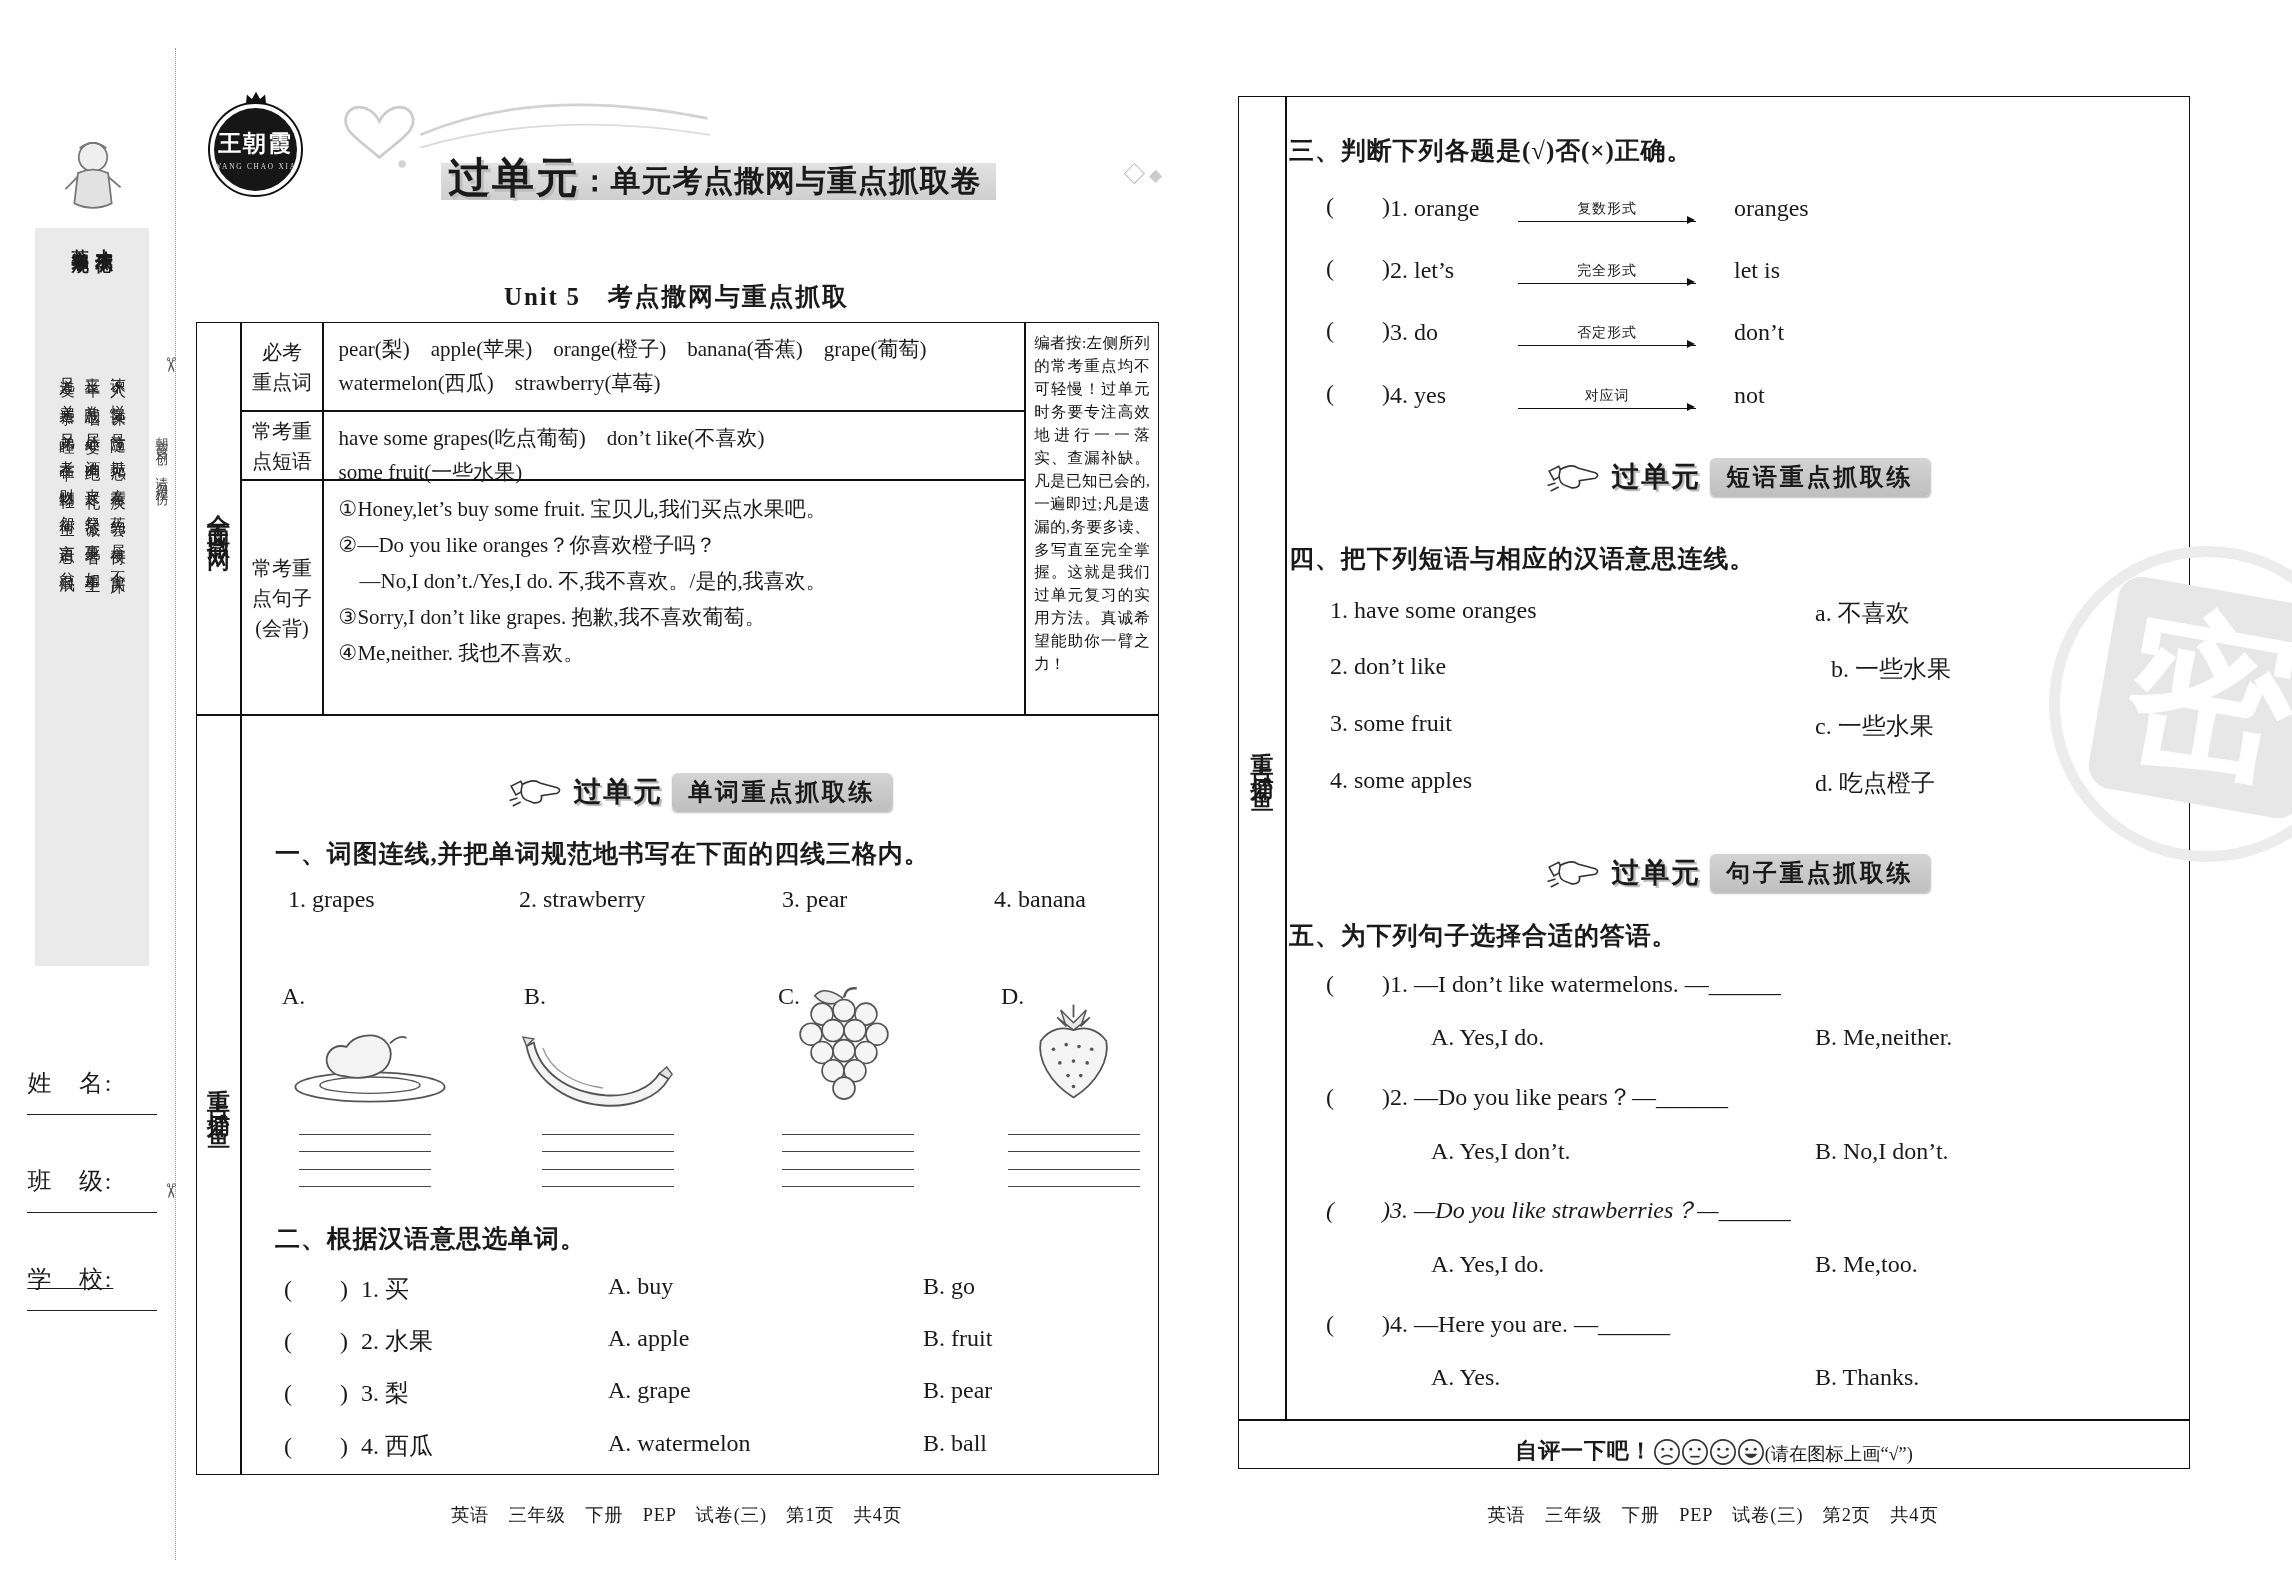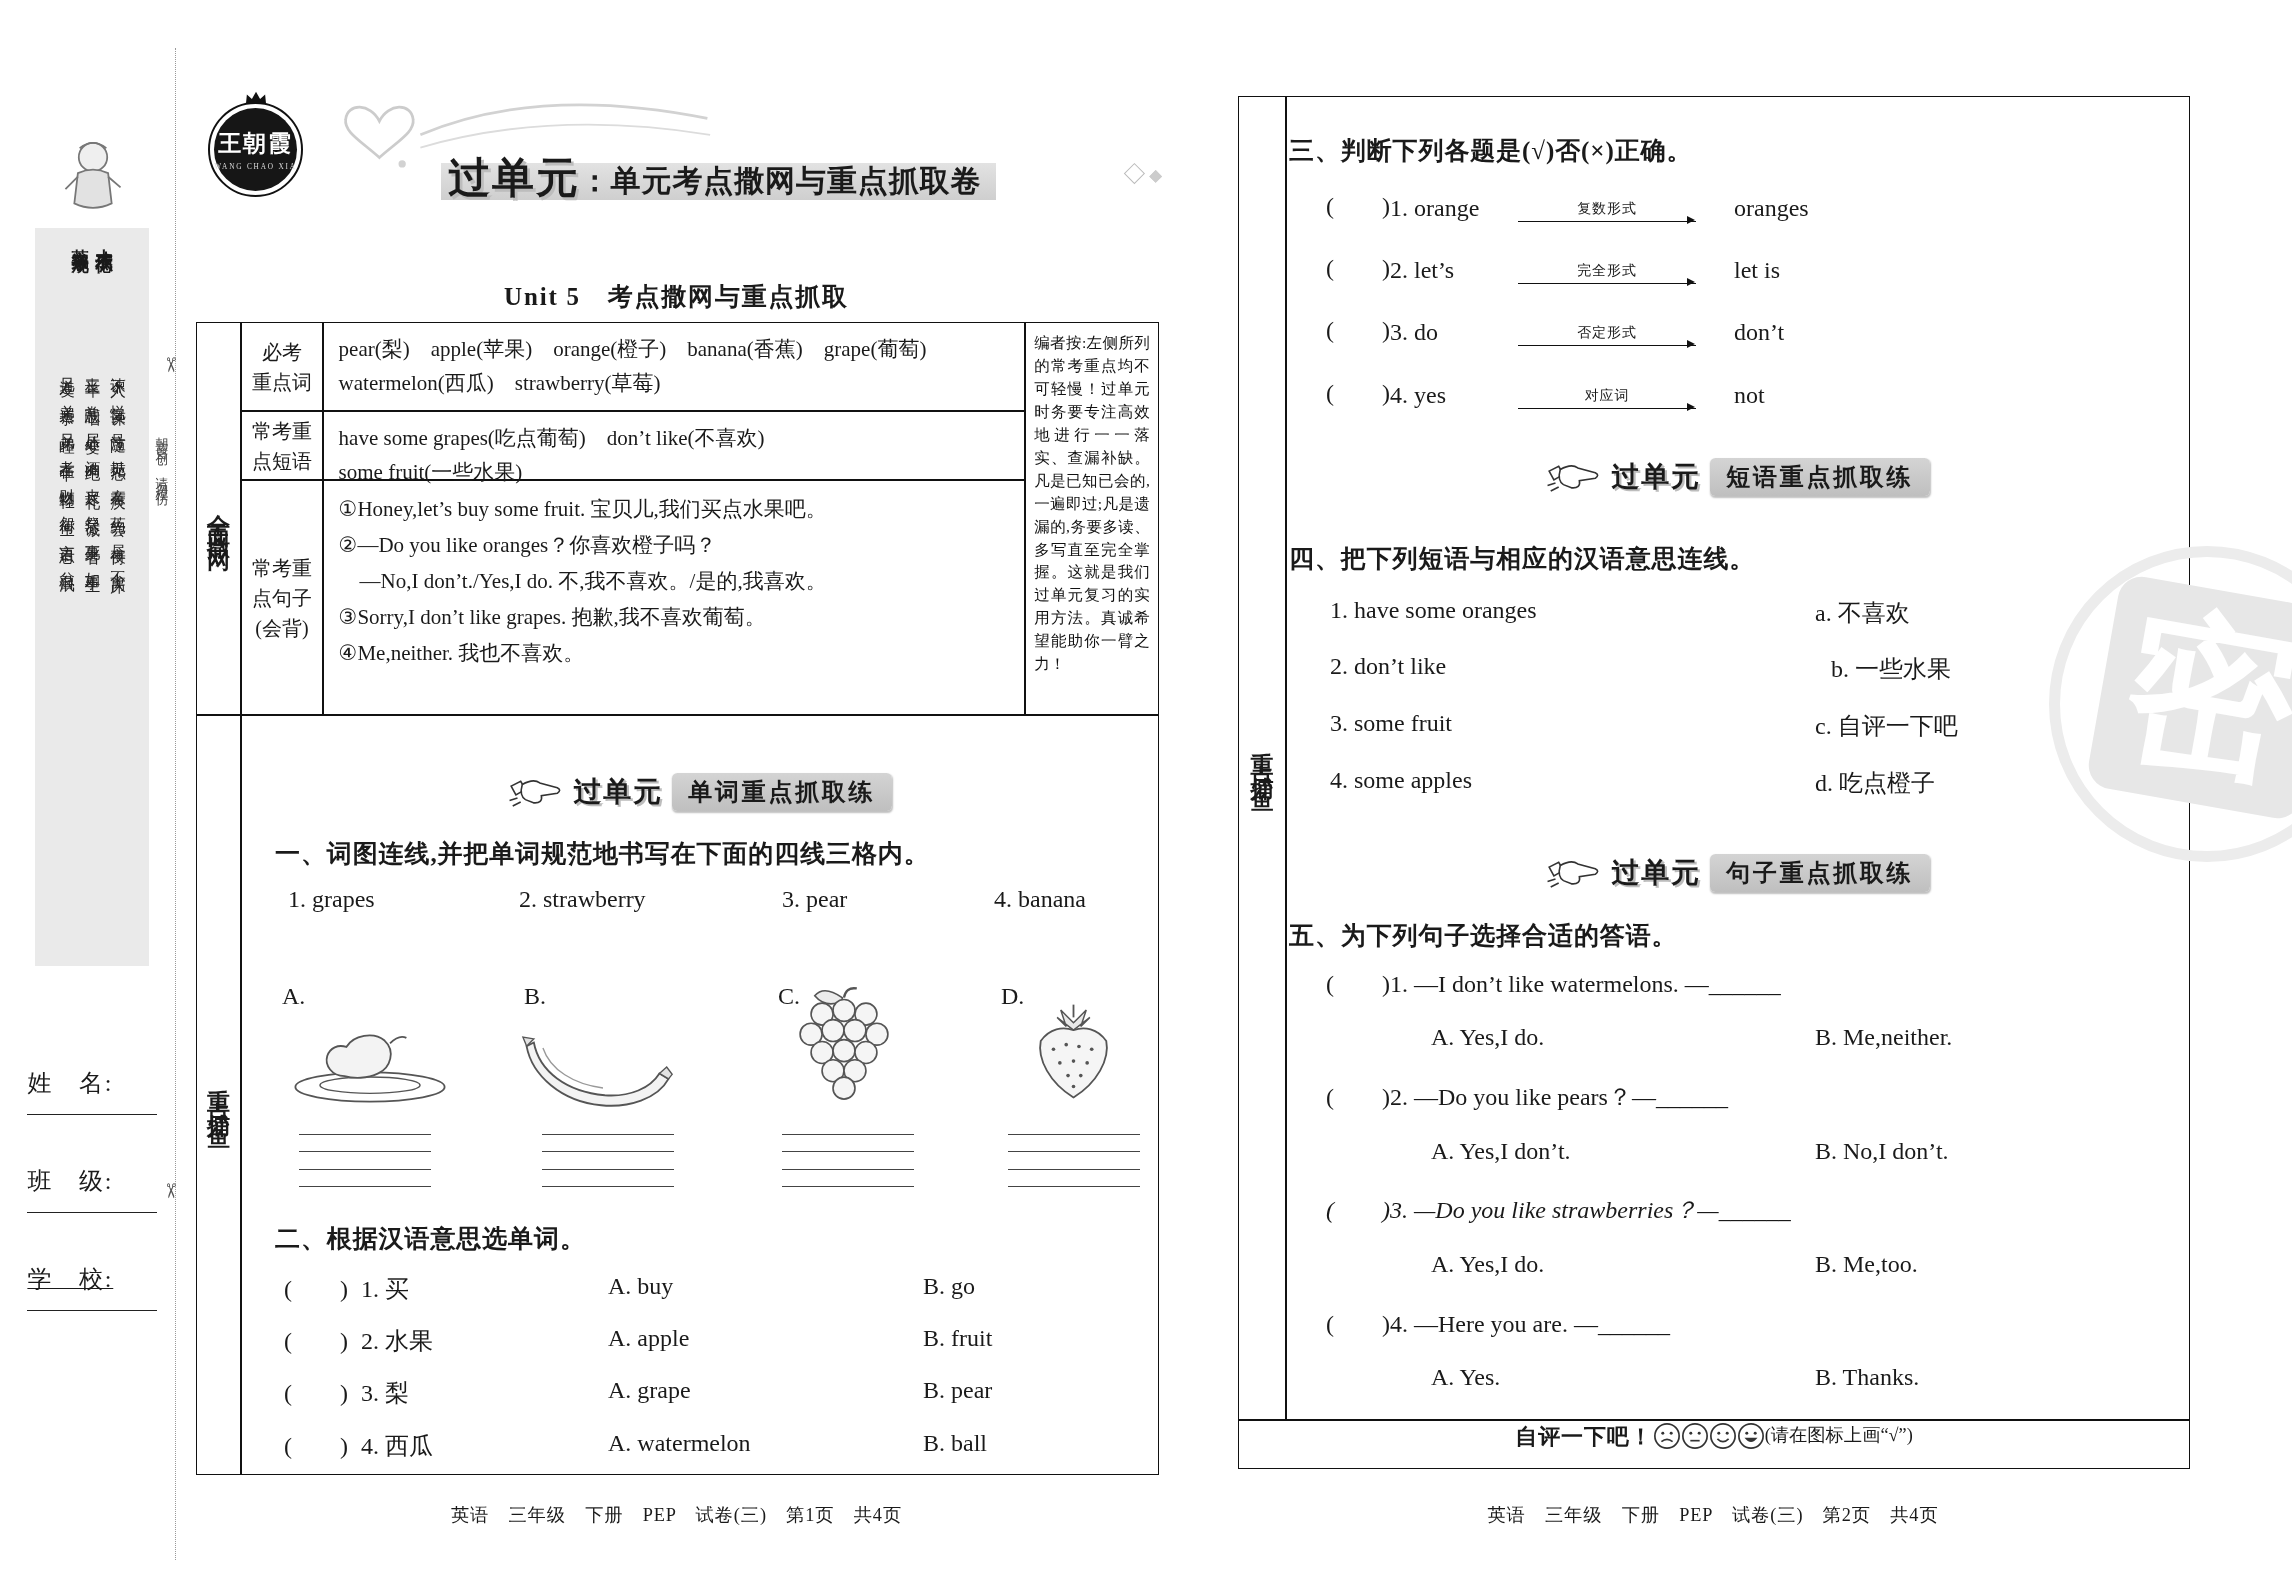--- a/index.html
+++ b/index.html
@@ -84,21 +84,21 @@
   .s3row .arrow .albl{display:block;font-size:14px;padding-bottom:2.7px;letter-spacing:0.9px;}
   .s3row .arrow .aln{display:block;height:0;border-bottom:1.8px solid #111;position:relative;}
   .s3row .arrow .aln::after{content:"";position:absolute;right:-2.7px;top:-5.5px;
     border:4.6px solid transparent;border-left:8.2px solid #111;}
   .s3row .res{font-size:24px;}
 
   .rowline{position:absolute;left:0;right:0;}
   .rowline .cA{position:absolute;font-size:24px;white-space:nowrap;}
 
   
-  .evalrow{position:absolute;left:0;right:0;top:1325px;height:44px;display:flex;align-items:flex-start;
+  .evalrow{position:absolute;left:0;right:0;top:1325px;height:44px;display:flex;align-items:flex-end;
     justify-content:center;}
   .evalrow .ep{font-size:22px;font-weight:bold;letter-spacing:0.9px;}
   .evalrow .en{font-size:18.3px;}
   .face{width:28px;height:28px;}
 
   
   .foot{position:absolute;text-align:center;font-size:18.3px;letter-spacing:0.9px;}
   .foot1{left:196px;top:1502px;width:961px;}
   .foot2{left:1238px;top:1502px;width:950px;}
 
@@ -405,21 +405,21 @@
     <div class="rowline" style="top:500px;">
       <span class="cA" style="left:91px;">1. have some oranges</span>
       <span class="cA" style="left:576px;">a. 不喜欢</span>
     </div>
     <div class="rowline" style="top:556px;">
       <span class="cA" style="left:91px;">2. don’t like</span>
       <span class="cA" style="left:576px;margin-left:16px;">b. 一些水果</span>
     </div>
     <div class="rowline" style="top:613px;">
       <span class="cA" style="left:91px;">3. some fruit</span>
-      <span class="cA" style="left:576px;">c. 自评一下吧</span>
+      <span class="cA" style="left:576px;">c. 一些水果</span>
     </div>
     <div class="rowline" style="top:670px;">
       <span class="cA" style="left:91px;">4. some apples</span>
       <span class="cA" style="left:576px;">d. 吃点橙子</span>
     </div>
 
     <div class="badge" style="left:46px;right:0;top:757px;">
       <svg width="58" height="35" viewBox="0 0 72 44">
         <path d="M6 14 L18 8 L24 18 L12 25 Z" fill="#fff" stroke="#333" stroke-width="2"></path>
         <path d="M20 12 Q34 4 42 10 L64 16 Q70 19 64 23 L44 26 Q46 36 34 35 L24 31 Q16 26 20 12 Z" fill="#fff" stroke="#333" stroke-width="2"></path>

